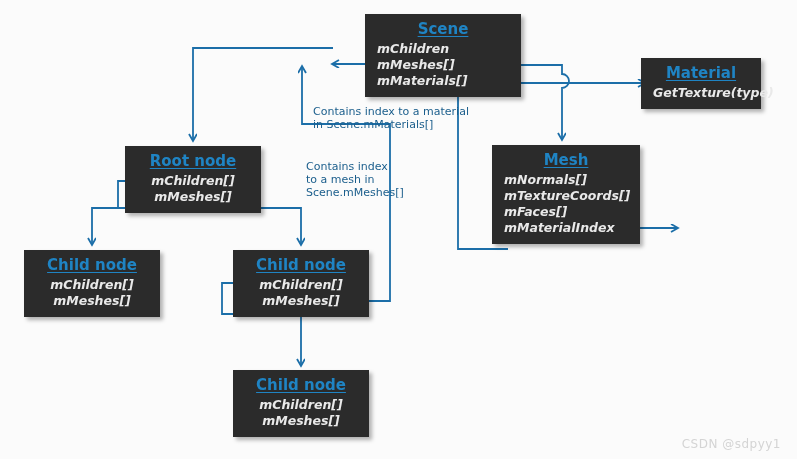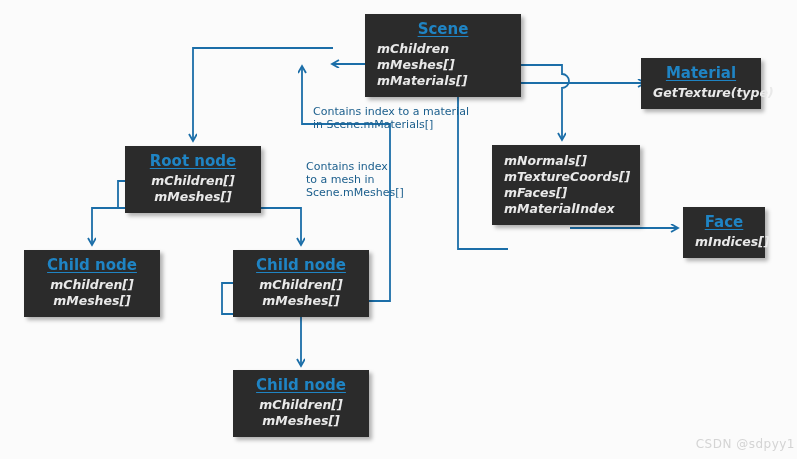--- a/index.html
+++ b/index.html
@@ -61,21 +61,21 @@
     position: absolute;
     color: #1b5e8c;
     font-size: 11px;
     line-height: 13px;
     white-space: pre;
     z-index: 6;
     font-family: "DejaVu Sans", sans-serif;
   }
   .watermark {
     position: absolute;
-    right: 2px;
+    right: 16px;
     bottom: 8px;
     color: #d4d4d4;
     font-size: 12px;
     letter-spacing: 0.5px;
     font-family: "DejaVu Sans", sans-serif;
     z-index: 7;
   }
 </style>
 </head>
 <body>
@@ -120,34 +120,29 @@
   </div>
 
   <div class="node centered" style="left:641px; top:58px; width:120px;">
     <div class="node-title">Material</div>
     <div class="fields">
       <div class="field">GetTexture(type)</div>
     </div>
   </div>
 
   <div class="node" style="left:492px; top:145px; width:148px;">
+    <div class="node-title">Mesh</div>
     <div class="fields">
       <div class="field">mNormals[]</div>
       <div class="field">mTextureCoords[]</div>
       <div class="field">mFaces[]</div>
       <div class="field">mMaterialIndex</div>
     </div>
   </div>
 
-  <div class="node centered" style="left:683px; top:207px; width:82px;">
-    <div class="node-title">Face</div>
-    <div class="fields">
-      <div class="field">mIndices[]</div>
-    </div>
-  </div>
 
   <div class="node centered" style="left:125px; top:146px; width:136px;">
     <div class="node-title">Root node</div>
     <div class="fields">
       <div class="field">mChildren[]</div>
       <div class="field">mMeshes[]</div>
     </div>
   </div>
 
   <div class="node centered" style="left:24px; top:250px; width:136px;">

